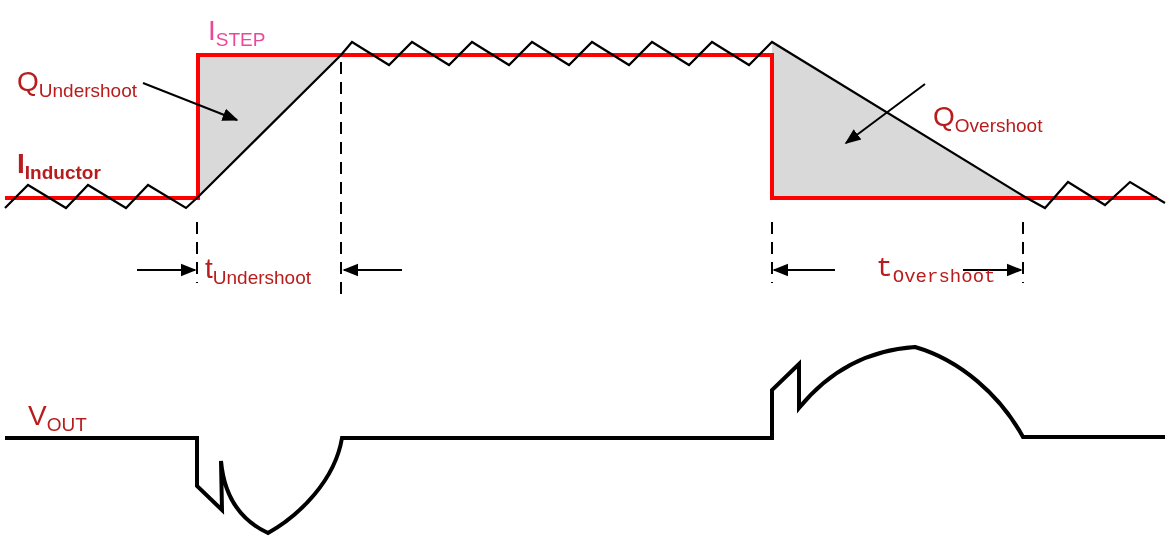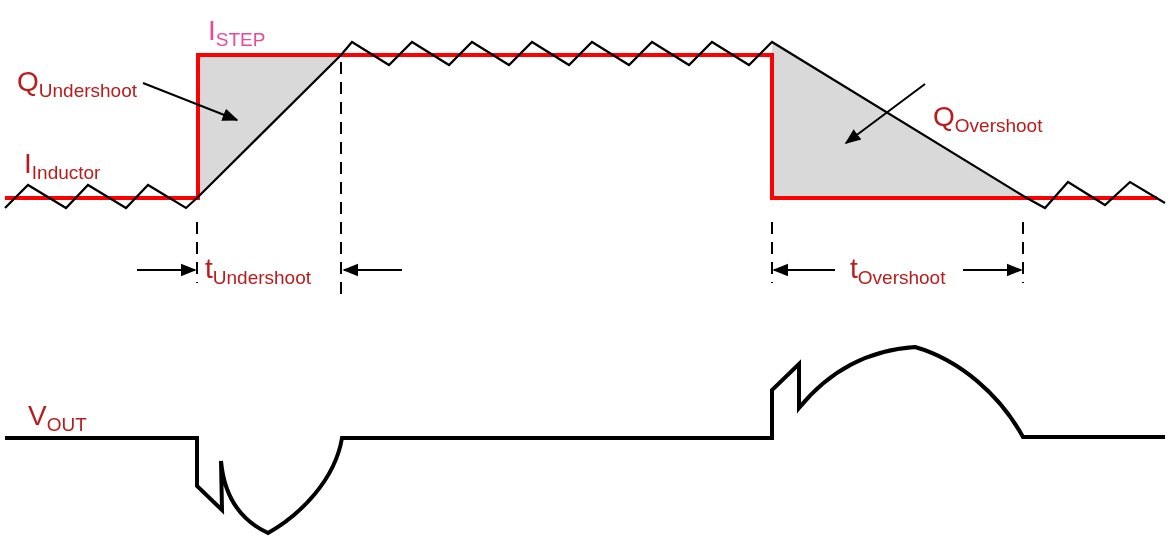--- a/index.html
+++ b/index.html
@@ -53,31 +53,31 @@
 </svg>
 
 <div class="lbl red" style="left:208px; top:17px;">
   <span class="main">I</span><span class="sub">STEP</span>
 </div>
 
 <div class="lbl" style="left:17px; top:68px;">
   <span class="main">Q</span><span class="sub">Undershoot</span>
 </div>
 
-<div class="lbl" style="left:24px; top:150px;">
+<div class="lbl" style="left:17px; top:150px;font-weight:bold;">
   <span class="main">I</span><span class="sub">Inductor</span>
 </div>
 
 <div class="lbl" style="left:933px; top:86px;margin-top:17px;">
   <span class="main">Q</span><span class="sub">Overshoot</span>
 </div>
 
 <div class="lbl" style="left:205px; top:255px;">
   <span class="main">t</span><span class="sub">Undershoot</span>
 </div>
 
-<div class="lbl" style="left:850px; top:255px;">
+<div class="lbl" style="left:876px; top:255px;font-family:Liberation Mono, monospace;">
   <span class="main">t</span><span class="sub">Overshoot</span>
 </div>
 
 <div class="lbl" style="left:28px; top:402px;">
   <span class="main">V</span><span class="sub">OUT</span>
 </div>
 
 </body></html>

